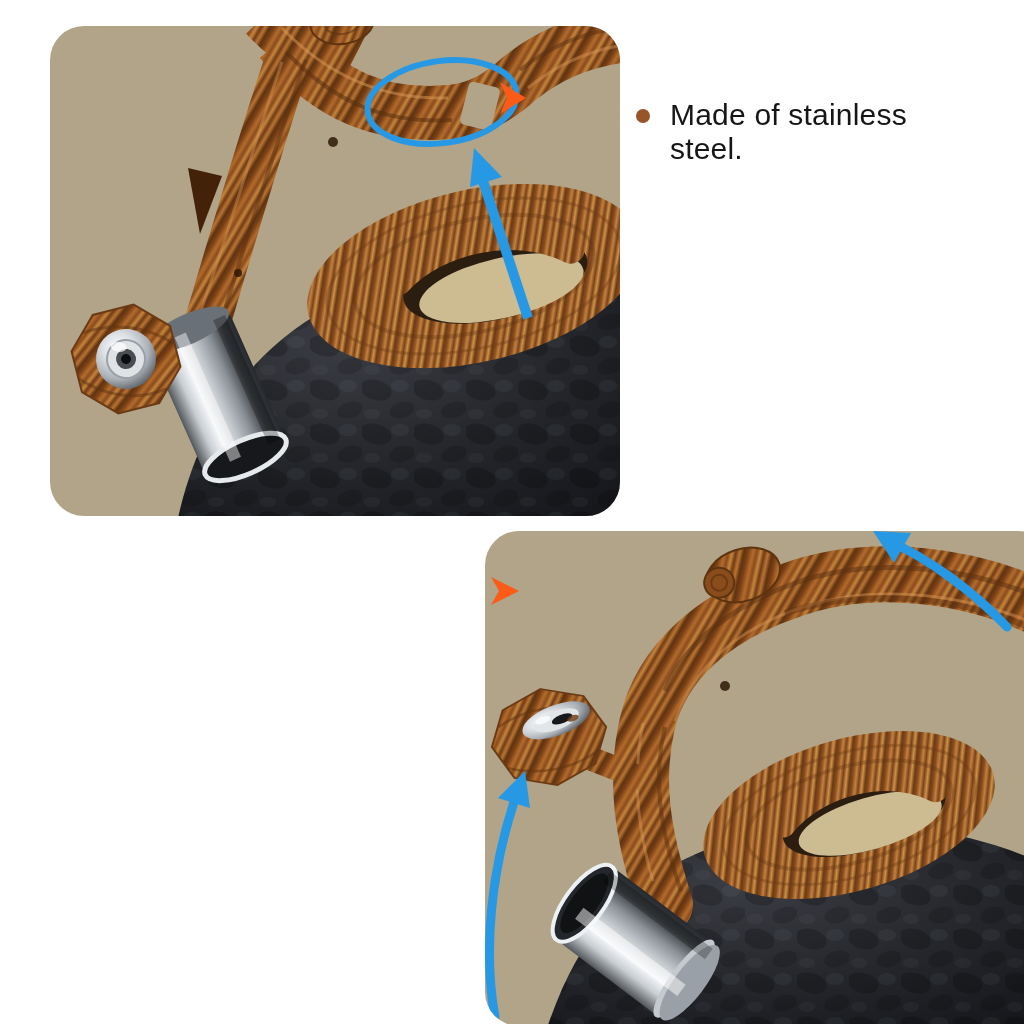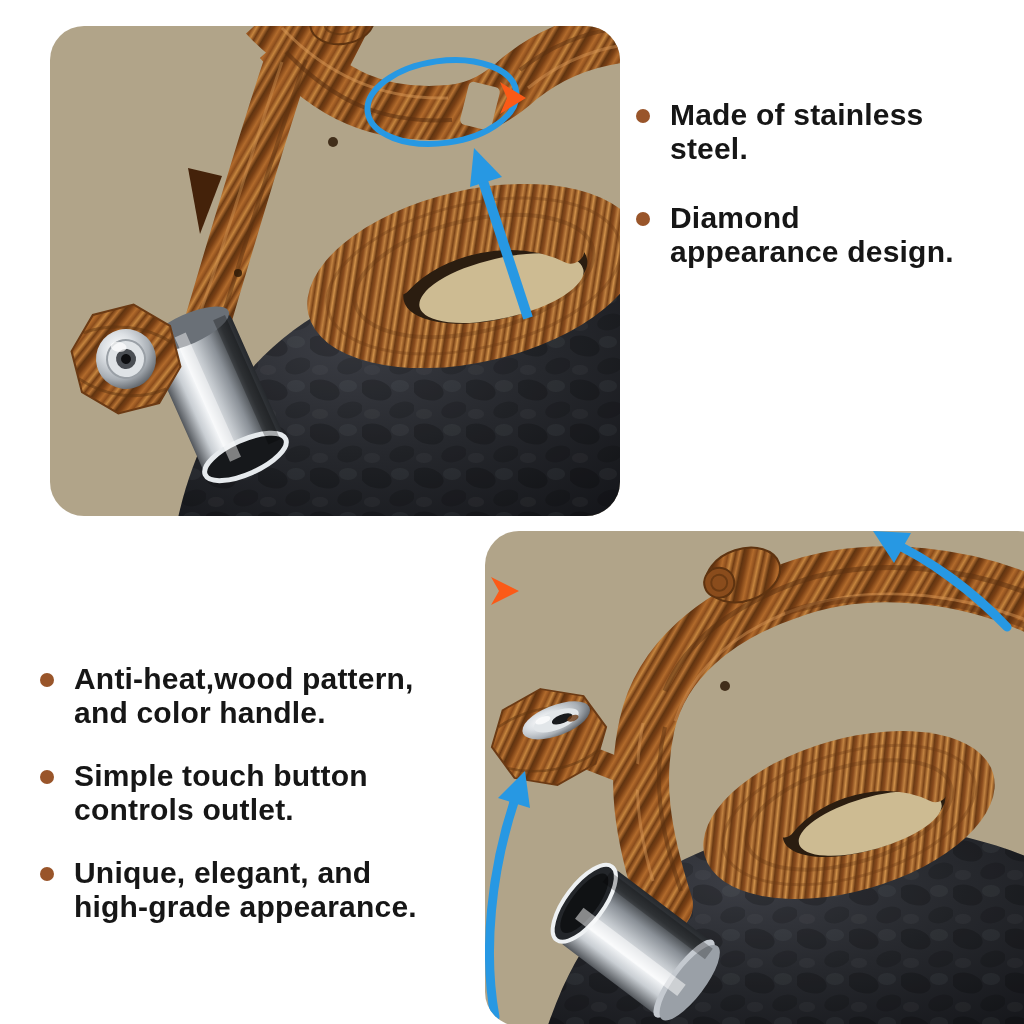--- a/index.html
+++ b/index.html
@@ -10,21 +10,21 @@
   }
   .page{position:absolute;inset:0;}
   .photo{
     position:absolute;overflow:hidden;border-radius:34px;
     background:#b1a489;
   }
   .photo-top{left:10px;top:10px;width:570px;height:490px;}
   .photo-bottom{left:445px;top:515px;width:567px;height:495px;}
   .photo svg{display:block;width:100%;height:100%;}
   .features{
-    position:absolute;list-style:none;margin:0;padding:0;font-weight:bold;
+    position:absolute;list-style:none;margin:0;padding:0;
   }
   .features-top{left:636px;top:98px;width:372px;}
   .features-bottom{left:40px;top:662px;width:400px;}
   .features li{display:flex;align-items:flex-start;}
   .features-top li{margin-bottom:35px;}
   .features-bottom li{margin-bottom:29px;}
   .dot{
     flex:0 0 auto;width:14px;height:14px;border-radius:50%;
     background:#99552a;margin:11px 20px 0 0;
   }
@@ -157,25 +157,20 @@
       <polygon points="450,56 476,72 450,88 457,72" fill="#fb5a17"></polygon>
     </svg>
   </figure>
 
   <ul class="features features-top">
     <li>
       <span class="dot"></span>
       <span class="ftext">Made of stainless
 steel.</span>
     </li>
-    <li>
-      <span class="dot"></span>
-      <span class="ftext">Diamond
-appearance design.</span>
-    </li>
   </ul>
 
   <figure class="photo photo-bottom">
     <svg viewBox="0 0 567 495">
 
       <g>
         <path d="M 62 497 C 92 408 136 358 200 328 C 268 296 320 288 390 292 C 470 298 530 318 569 338 L 569 497 Z" fill="url(#bodyG)"></path>
         <path d="M 62 497 C 92 408 136 358 200 328 C 268 296 320 288 390 292 C 470 298 530 318 569 338 L 569 497 Z" fill="url(#hammer)"></path>
       </g>
 
@@ -234,31 +229,14 @@
         <polygon points="388,0 426,2 409,32" fill="#2798e3"></polygon>
       </g>
       <g>
         <path d="M 10 486 C -2 420 6 340 30 268" stroke="#2798e3" stroke-width="9" fill="none" stroke-linecap="round"></path>
         <polygon points="40,240 45,277 13,267" fill="#2798e3"></polygon>
       </g>
       <polygon points="6,46 34,60 6,74 14,60" fill="#fb5a17"></polygon>
     </svg>
   </figure>
 
-  <ul class="features features-bottom">
-    <li>
-      <span class="dot"></span>
-      <span class="ftext">Anti-heat,wood pattern,
-and color handle.</span>
-    </li>
-    <li>
-      <span class="dot"></span>
-      <span class="ftext">Simple touch button
-controls outlet.</span>
-    </li>
-    <li>
-      <span class="dot"></span>
-      <span class="ftext">Unique, elegant, and
-high-grade appearance.</span>
-    </li>
-  </ul>
 
 </div>
 
 </body></html>

